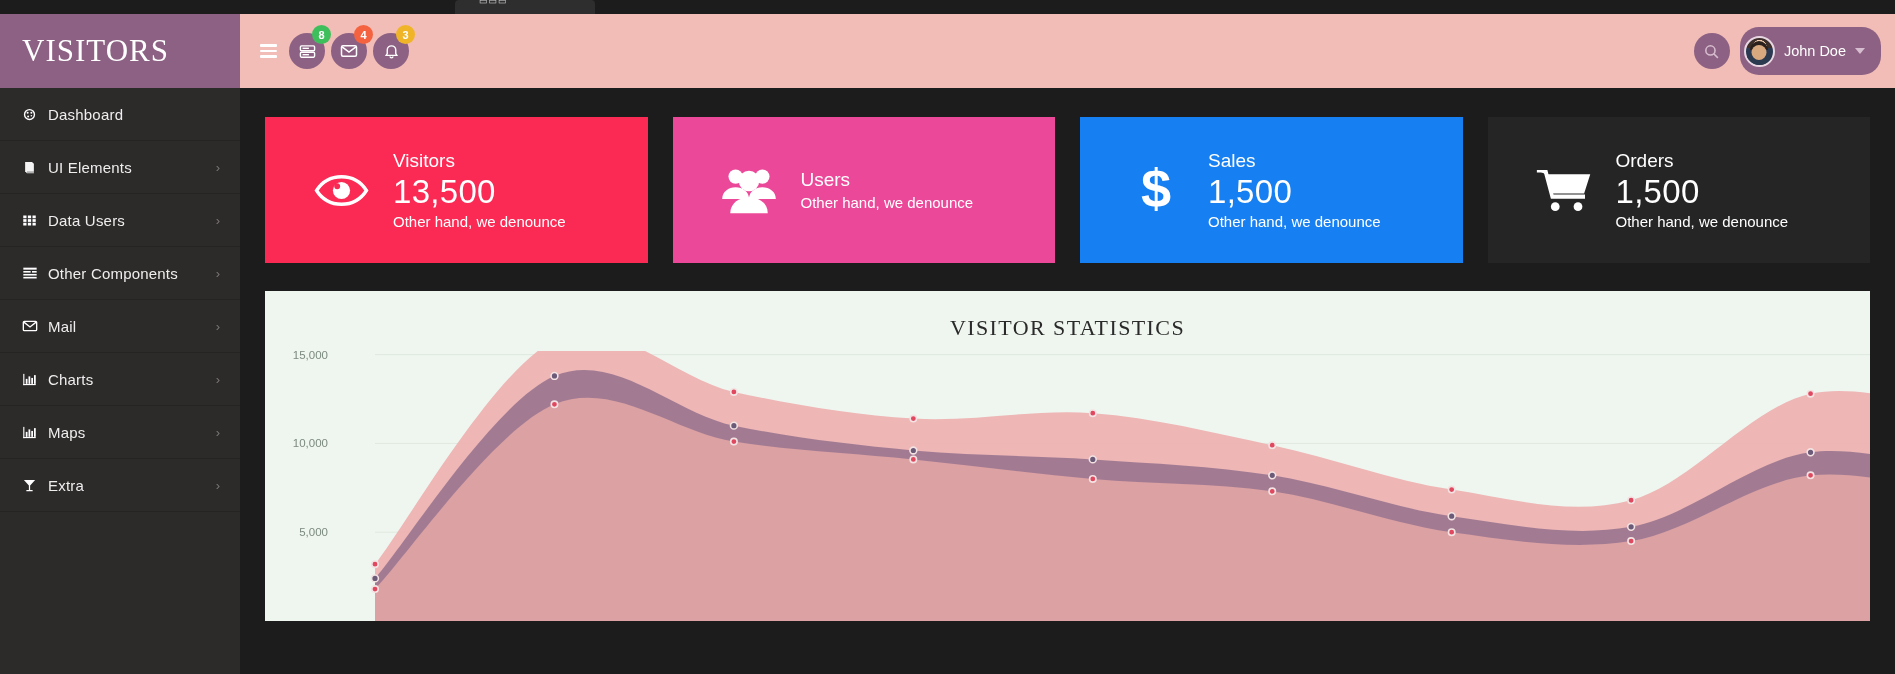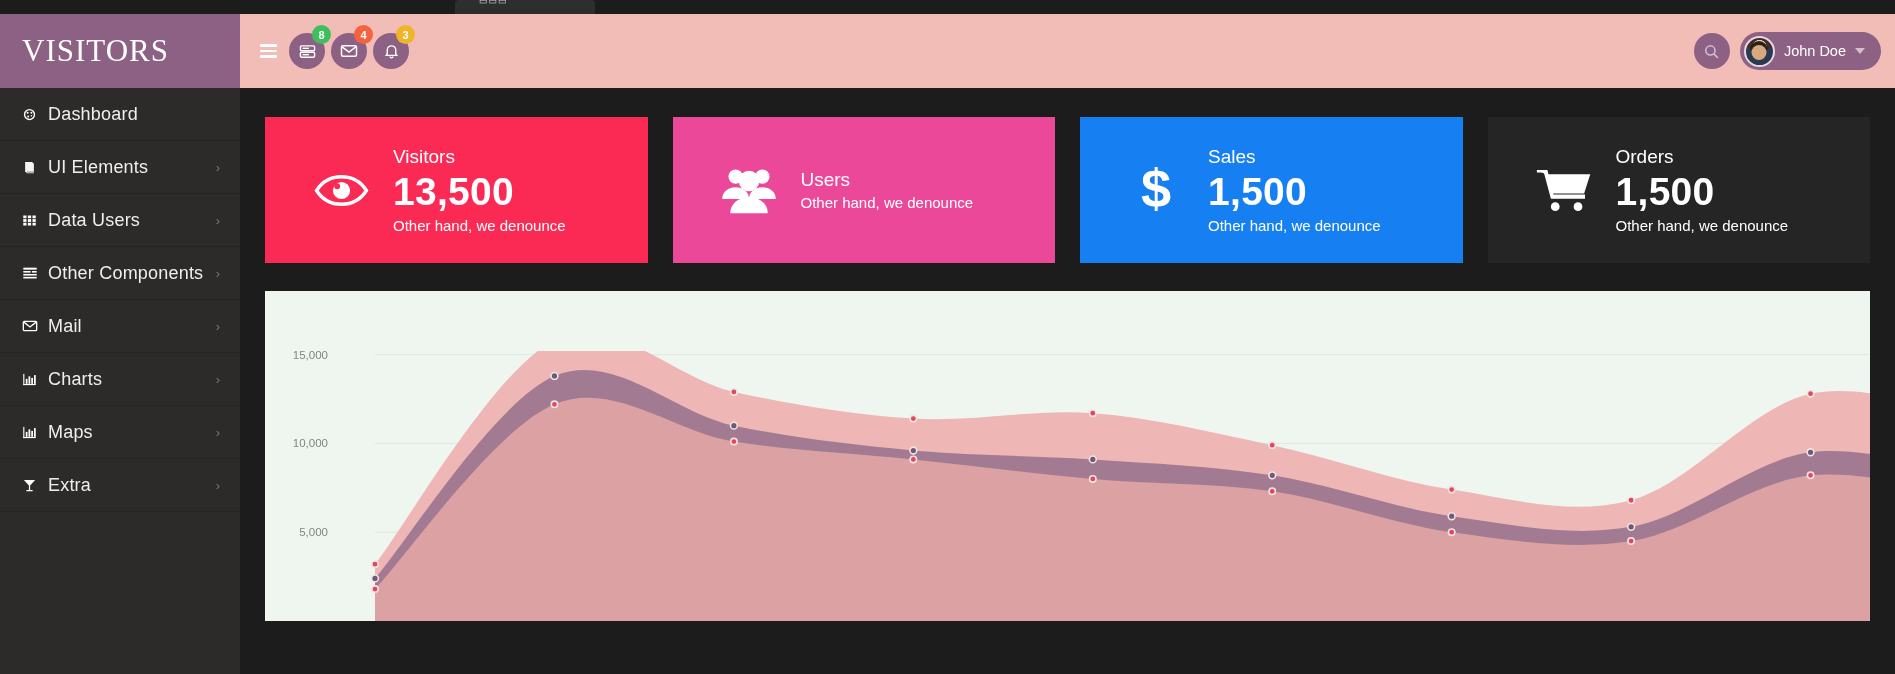--- a/index.html
+++ b/index.html
@@ -51,21 +51,21 @@
     color: #e7e5e5;
     cursor: pointer;
     position: relative;
   }
   .nav-ico {
     width: 26px; flex: 0 0 26px;
     display: flex; align-items: center; justify-content: flex-start;
     color: #ffffff;
   }
   .nav-ico svg { display:block; }
-  .nav-label { font-size: 18px; color: #efeded; letter-spacing: .2px; }
+  .nav-label { font-size: 15px; color: #efeded; letter-spacing: .2px; }
   .nav-caret {
     position: absolute; right: 20px; top: 50%;
     transform: translateY(-50%);
     color: #7b7676; font-size: 13px; line-height: 1;
   }
   #sidebar-filler { height: 60px; }
 
   
   #topbar {
     position: absolute; left: 240px; top: 0;
@@ -95,21 +95,21 @@
     min-width: 19px; height: 19px; border-radius: 50%;
     font-size: 11px; font-weight: bold; color: #ffffff;
     display: flex; align-items: center; justify-content: center;
     padding: 0 4px;
   }
   #topbar-right {
     margin-left: auto; display: flex; align-items: center;
     gap: 10px; padding-right: 14px;
   }
   #user-pill {
-    height: 38px; border-radius: 19px; background: #8d6183;
+    height: 48px; border-radius: 19px; background: #8d6183;
     display: flex; align-items: center; gap: 9px;
     padding: 0 16px 0 4px; cursor: pointer; justify-content: flex-end;
   }
   #avatar {
     width: 31px; height: 31px; border-radius: 50%;
     background: radial-gradient(circle at 50% 34%, #f0c9a8 0 32%, rgba(240,201,168,0) 33%),
                 linear-gradient(#3c2f2a 0 38%, #2b3a52 38% 100%);
     border: 2px solid #e8d7e2; overflow: hidden; position: relative;
     flex: 0 0 31px;
   }
@@ -151,21 +151,21 @@
     display: flex; align-items: center;
     padding-left: 30px;
   }
   .card-ico {
     width: 92px; flex: 0 0 92px;
     display: flex; align-items: center; justify-content: center;
     color: #ffffff;
   }
   .card-body { padding-left: 6px; }
   .card-title { color: #ffffff; font-size: 19px; font-weight: 400; margin-bottom: 2px; }
-  .card-value { color: #ffffff; font-size: 39px; font-weight: 700; line-height: 1.12; letter-spacing: .3px; }
+  .card-value { color: #ffffff; font-size: 33px; font-weight: 400; line-height: 1.12; letter-spacing: .3px; }
   .card-sub { color: #ffffff; font-size: 15px; margin-top: 3px; }
 
   
   #chart-panel {
     margin: 28px 25px 0 25px;
     height: 330px;
     background: #eff6ef;
     position: relative;
     overflow: hidden;
   }
@@ -415,20 +415,21 @@
           </span>
           <div class="card-body">
             <div class="card-title">Orders</div>
             <div class="card-value">1,500</div>
             <div class="card-sub">Other hand, we denounce</div>
           </div>
         </div>
       </section>
 
     <section id="chart-panel">
+      <div id="chart-title">VISITOR STATISTICS</div>
       <div id="plot">
         <div id="ylabels">
             <div class="ylab" style="top: 181.2px;">5,000</div>
             <div class="ylab" style="top: 92.4px;">10,000</div>
             <div class="ylab" style="top: 3.6px;">15,000</div>
           </div>
         <svg id="chart-svg" width="100%" height="100%" viewBox="0 0 1605 270" preserveAspectRatio="none">
             <line x1="110" x2="1605" y1="181.20000000000002" y2="181.20000000000002" stroke="#dfe8df" stroke-width="1"></line>
             <line x1="110" x2="1605" y1="92.40000000000002" y2="92.40000000000002" stroke="#dfe8df" stroke-width="1"></line>
             <line x1="110" x2="1605" y1="3.600000000000023" y2="3.600000000000023" stroke="#dfe8df" stroke-width="1"></line>

